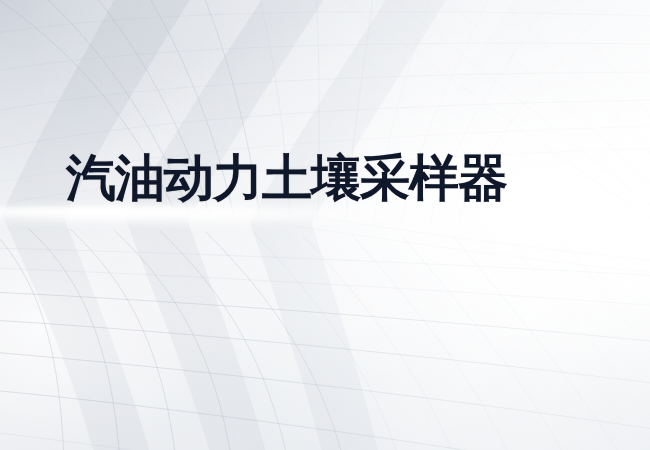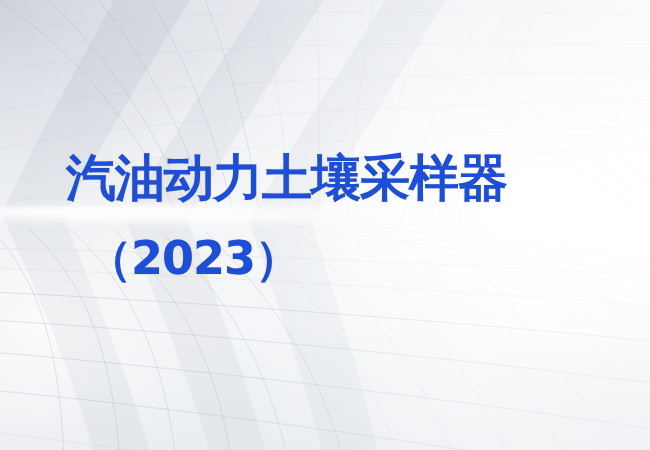--- a/index.html
+++ b/index.html
@@ -122,21 +122,21 @@
     position: absolute;
     left: 0;
     top: 0;
     width: 650px;
     height: 450px;
     z-index: 5;
   }
 
   .title-line {
     position: absolute;
-    color: #1d4ed8;
+    color: #0f172a;
     font-weight: bold;
     white-space: nowrap;
     letter-spacing: 0px;
     text-shadow: 0 0 1px rgba(0,0,0,0.35);
   }
 
   #title-main {
     left: 66px;
     top: 149px;
     font-size: 50px;
@@ -229,16 +229,15 @@
       </g>
     </svg>
   </div>
 
   <div class="bg-layer" id="bg-vignette"></div>
   <div class="bg-layer" id="bg-streak"></div>
   <div class="bg-layer" id="bg-haze"></div>
 
   <div id="title-block">
     <div class="title-line" id="title-main">汽油动力土壤采样器</div>
-    <div class="title-line" id="title-year">（2023）</div>
   </div>
 
 </div>
 
 </body></html>

